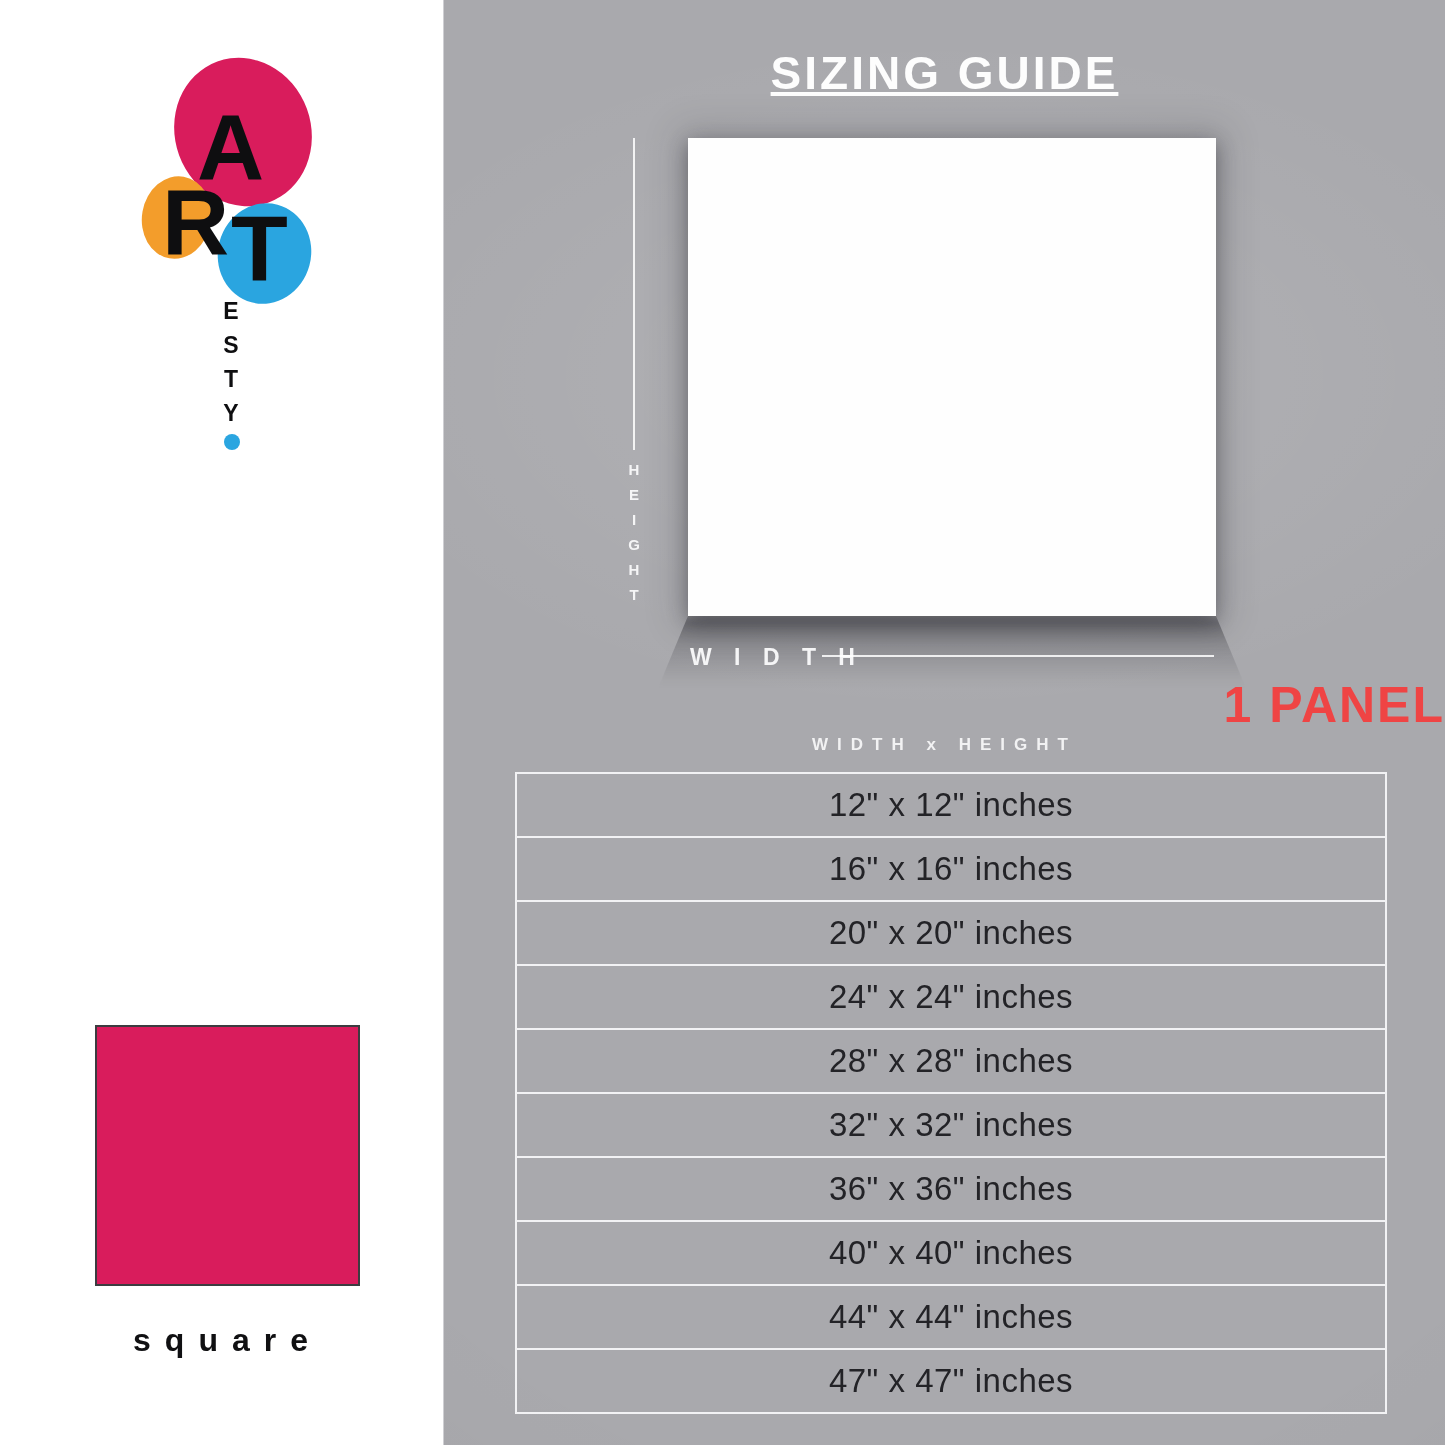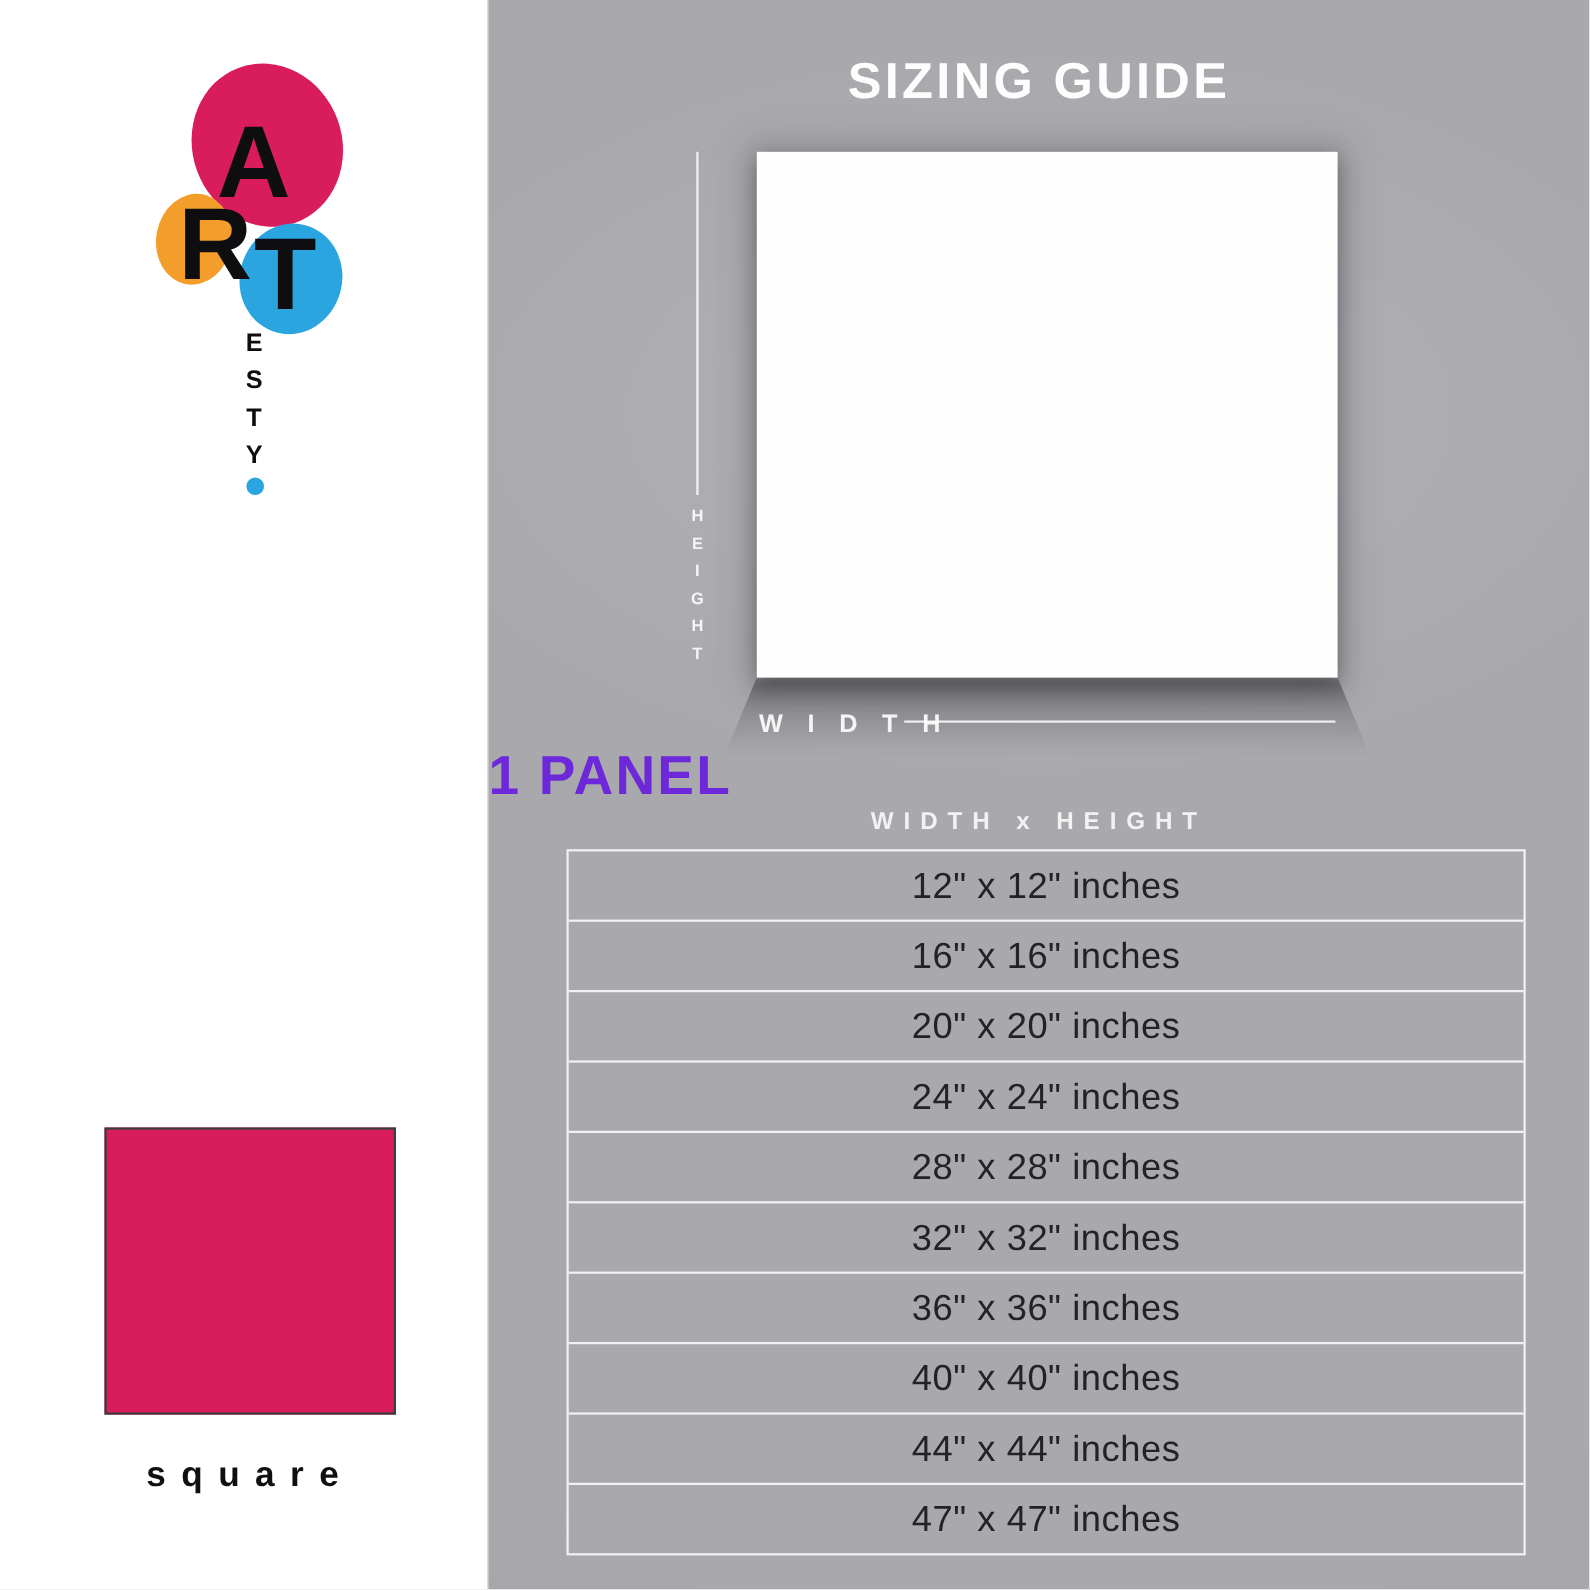--- a/index.html
+++ b/index.html
@@ -35,41 +35,41 @@
     letter-spacing:14px;margin-right:-14px;color:#101012;}
 
   
   .gray-section{position:absolute;left:444px;top:0;width:1001px;height:1445px;
     background:
       radial-gradient(90% 34% at 50% 26%, rgba(255,255,255,0.10) 0%, rgba(255,255,255,0) 70%),
       radial-gradient(140% 120% at 50% 30%, rgba(0,0,0,0) 60%, rgba(0,0,0,0.05) 100%),
       var(--background_gray);}
 
   .guide-title{position:absolute;left:444px;top:50px;width:1001px;text-align:center;
-    font-size:46px;font-weight:bold;letter-spacing:3px;color:#fdfdfd;line-height:1;}
+    font-size:46px;font-weight:bold;letter-spacing:3px;color:#fdfdfd;line-height:1;text-decoration:underline;}
 
   
   .panel{position:absolute;left:688px;top:138px;width:528px;height:478px;background:#fefefe;
     box-shadow:0 6px 18px rgba(40,40,46,0.45), 0 0 34px 10px rgba(40,40,46,0.16);}
   .panel-shadow{position:absolute;left:658px;top:616px;width:588px;height:72px;
     background:linear-gradient(to bottom, rgba(38,38,44,0.50) 0%, rgba(38,38,44,0.22) 40%, rgba(38,38,44,0) 95%);
     clip-path:polygon(30px 0, calc(100% - 30px) 0, 100% 100%, 0 100%);
     filter:blur(4px);}
 
   
   .height-line{position:absolute;left:633px;top:138px;width:2px;height:312px;background:rgba(255,255,255,0.85);}
   .height-label{position:absolute;left:620px;top:462px;width:28px;display:flex;flex-direction:column;align-items:center;gap:10px;
     font-size:15px;font-weight:bold;color:#f5f5f6;line-height:1;}
   .width-label{position:absolute;left:690px;top:646px;font-size:23px;font-weight:bold;letter-spacing:8px;color:#f5f5f6;line-height:1;}
   .width-line{position:absolute;left:822px;top:655px;width:392px;height:2px;background:rgba(255,255,255,0.85);}
 
-  .panel-count{position:absolute;left:444px;top:680px;width:1001px;text-align:left;
-    font-size:50px;font-weight:bold;letter-spacing:2px;color:#6d28d9;line-height:1;}
+  .panel-count{position:absolute;left:444px;top:680px;width:1001px;text-align:right;
+    font-size:50px;font-weight:bold;letter-spacing:2px;color:#ef4444;line-height:1;}
   .format-label{position:absolute;left:444px;top:736px;width:1001px;text-align:center;
-    font-size:22px;font-weight:bold;letter-spacing:9px;margin-right:-9px;color:#f2f2f3;line-height:1;}
+    font-size:17px;font-weight:bold;letter-spacing:9px;margin-right:-9px;color:#f2f2f3;line-height:1;}
 
   
   .size-table{position:absolute;left:515px;top:772px;width:872px;height:642px;
     border:2px solid var(--table_line);display:flex;flex-direction:column;}
   .size-row{flex:1;display:flex;align-items:center;justify-content:center;
     border-bottom:2px solid var(--table_line);
     font-size:33px;letter-spacing:0.5px;color:#232327;}
   .size-row:last-child{border-bottom:none;}
 </style>
 </head>

